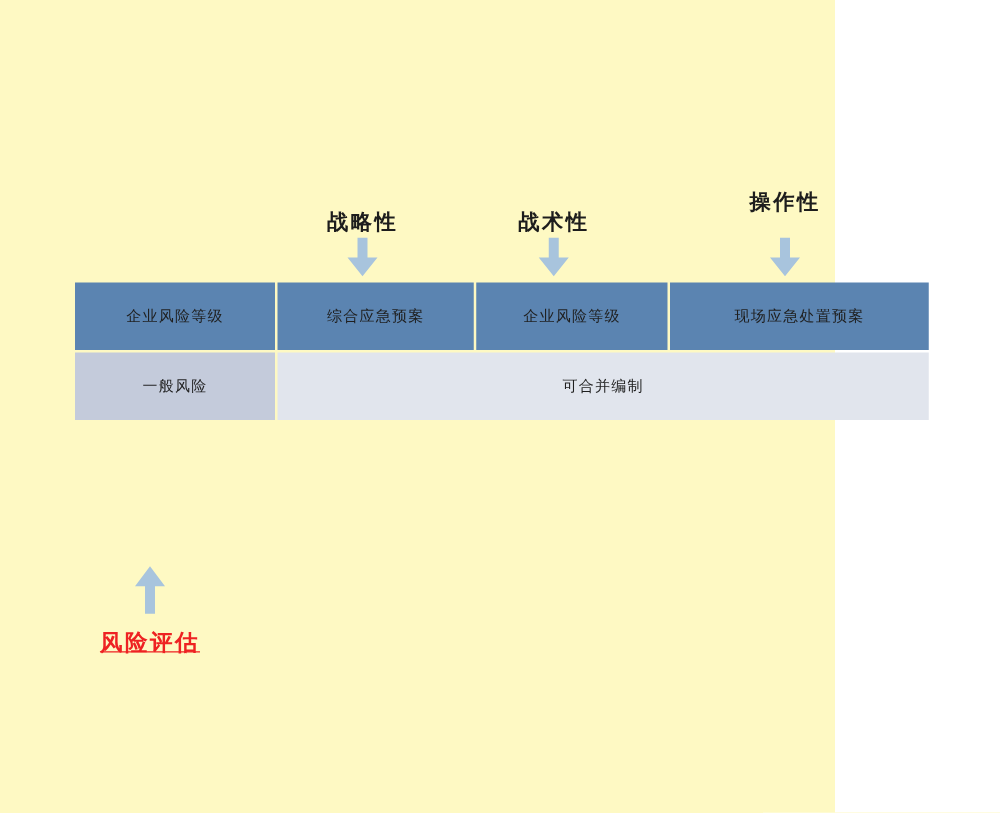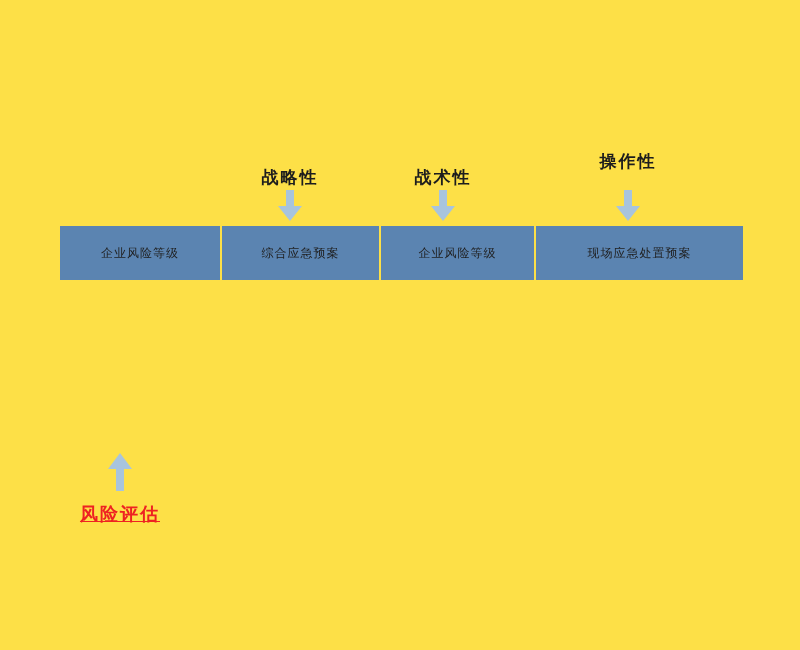--- a/index.html
+++ b/index.html
@@ -10,23 +10,23 @@
   body {
     width: 800px;
     height: 650px;
     background: #ffffff;
     font-family: "Liberation Sans", "DejaVu Sans", sans-serif;
     overflow: hidden;
   }
 
   #canvas {
     position: relative;
-    width: 800px;
+    width: 668px;
     height: 650px;
-    background: #fde047;
+    background: #fef9c3;
   }
 
   
   .top-label {
     position: absolute;
     font-size: 17px;
     color: #1d1d1d;
     font-weight: 600;
     letter-spacing: 2px;
     white-space: nowrap;
@@ -132,20 +132,24 @@
     </colgroup>
     <thead>
       <tr>
         <th class="hdr">企业风险等级</th>
         <th class="hdr">综合应急预案</th>
         <th class="hdr">企业风险等级</th>
         <th class="hdr">现场应急处置预案</th>
       </tr>
     </thead>
     <tbody>
+      <tr>
+        <td class="rowhdr">一般风险</td>
+        <td class="cell-pale" colspan="3">可合并编制</td>
+      </tr>
     </tbody>
   </table>
 
   <div class="arrow-up" style="left:120px; top:452px;">
     <svg width="28" height="40" viewBox="0 0 28 40" aria-hidden="true">
       <polygon points="14,1 26,17 18,17 18,39 10,39 10,17 2,17" fill="#a8c4dd"></polygon>
     </svg>
   </div>
   <div id="risk-assessment-label" style="left:120px; top:502px;">风险评估</div>
 

